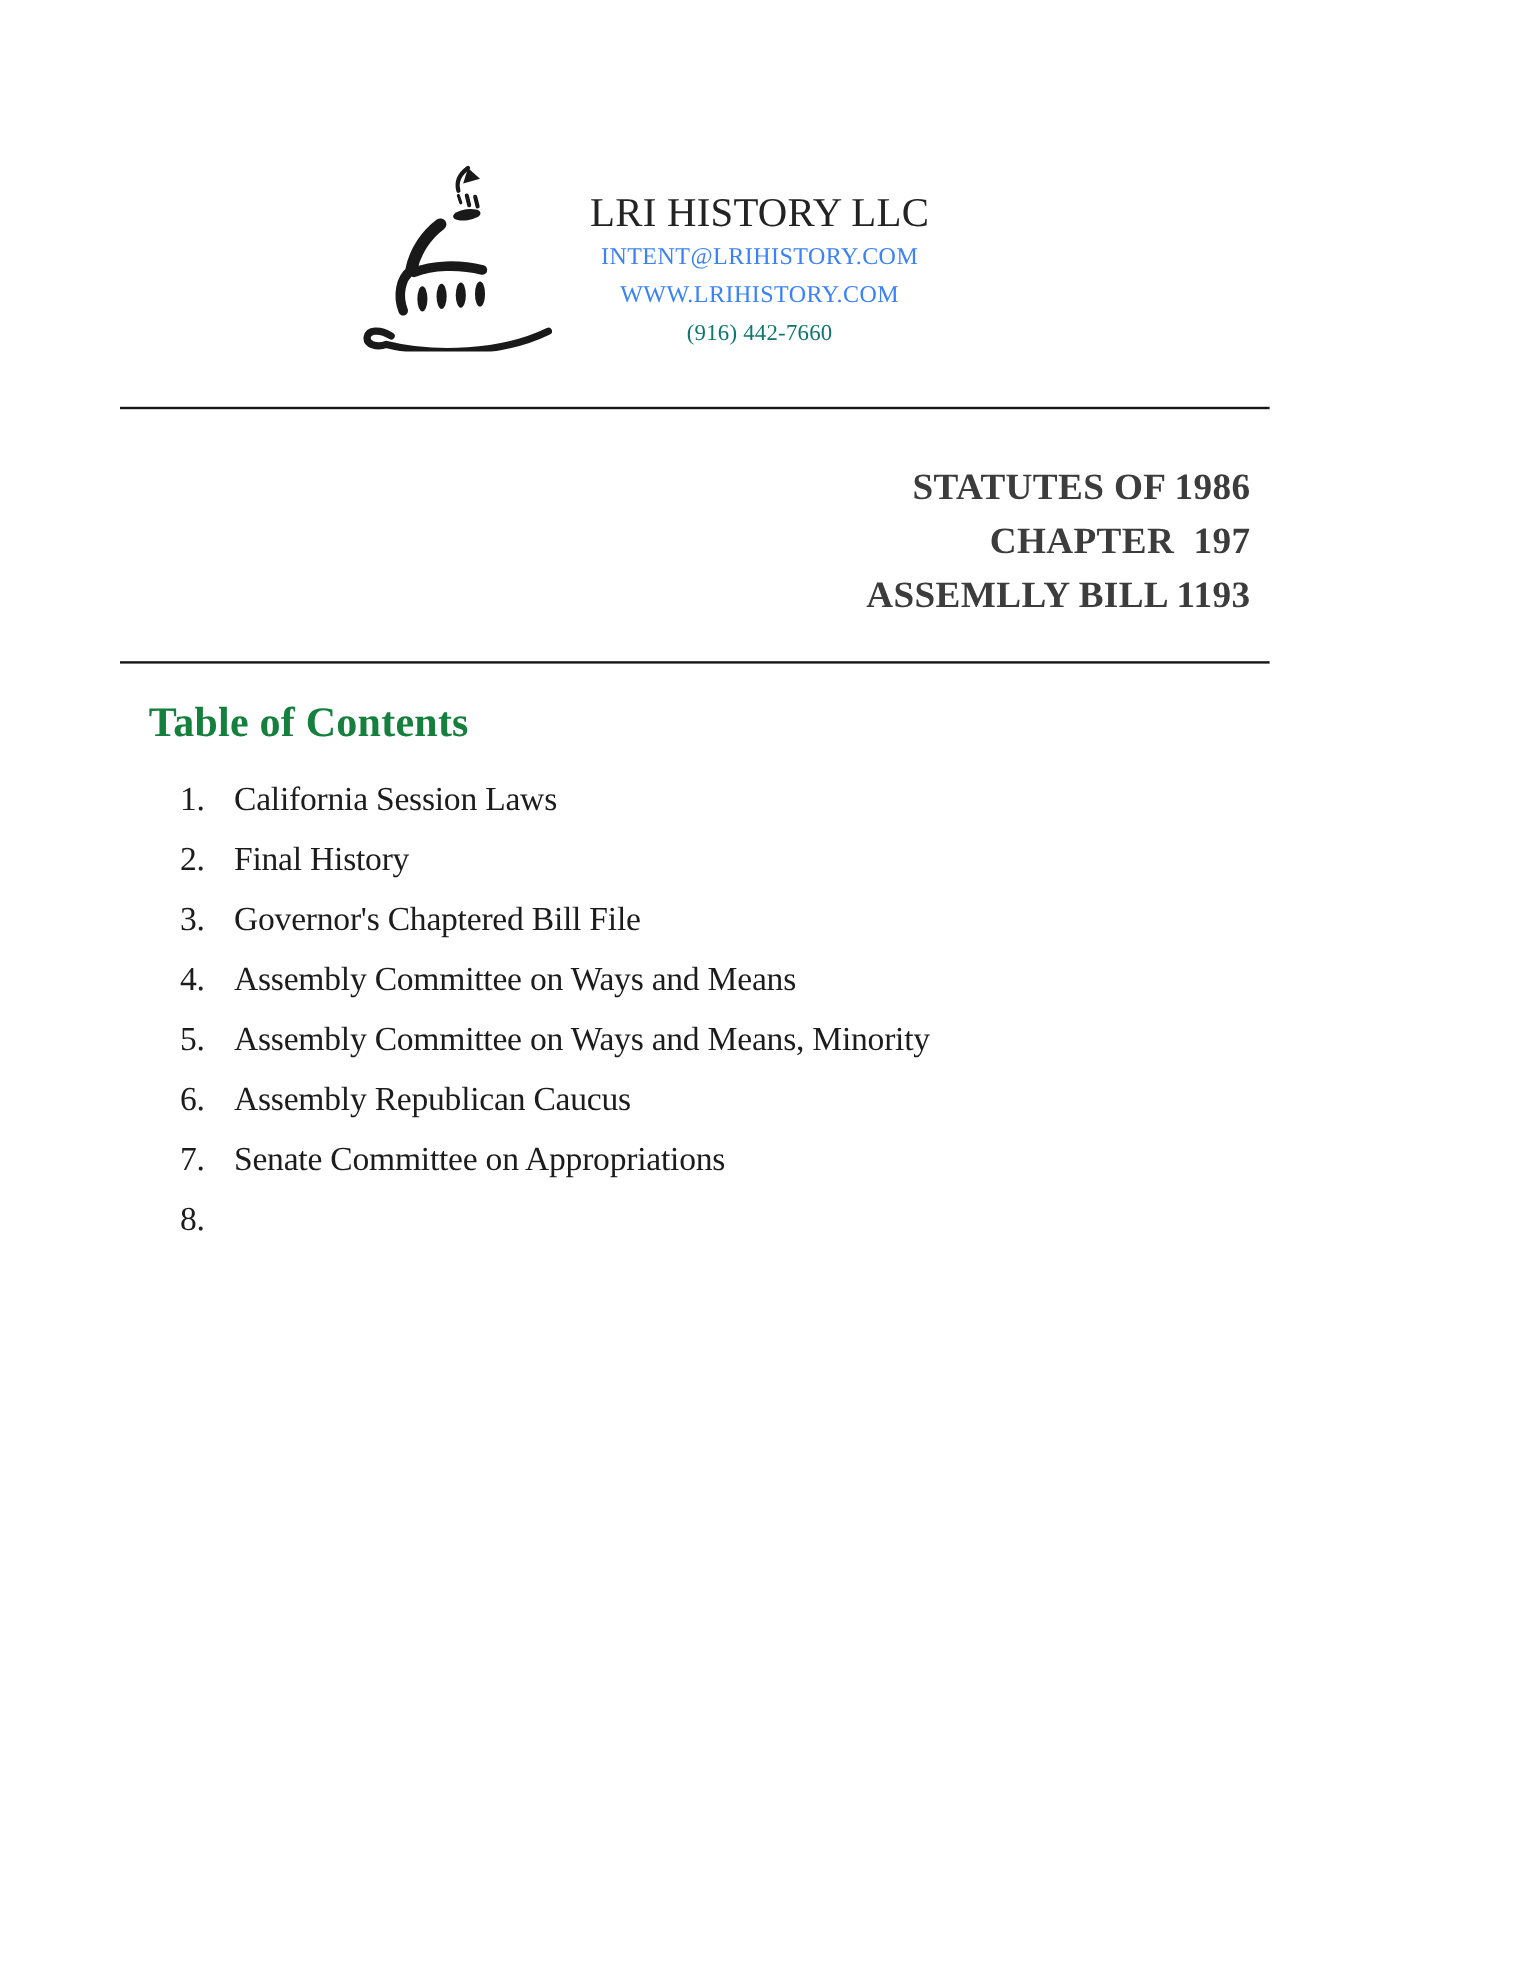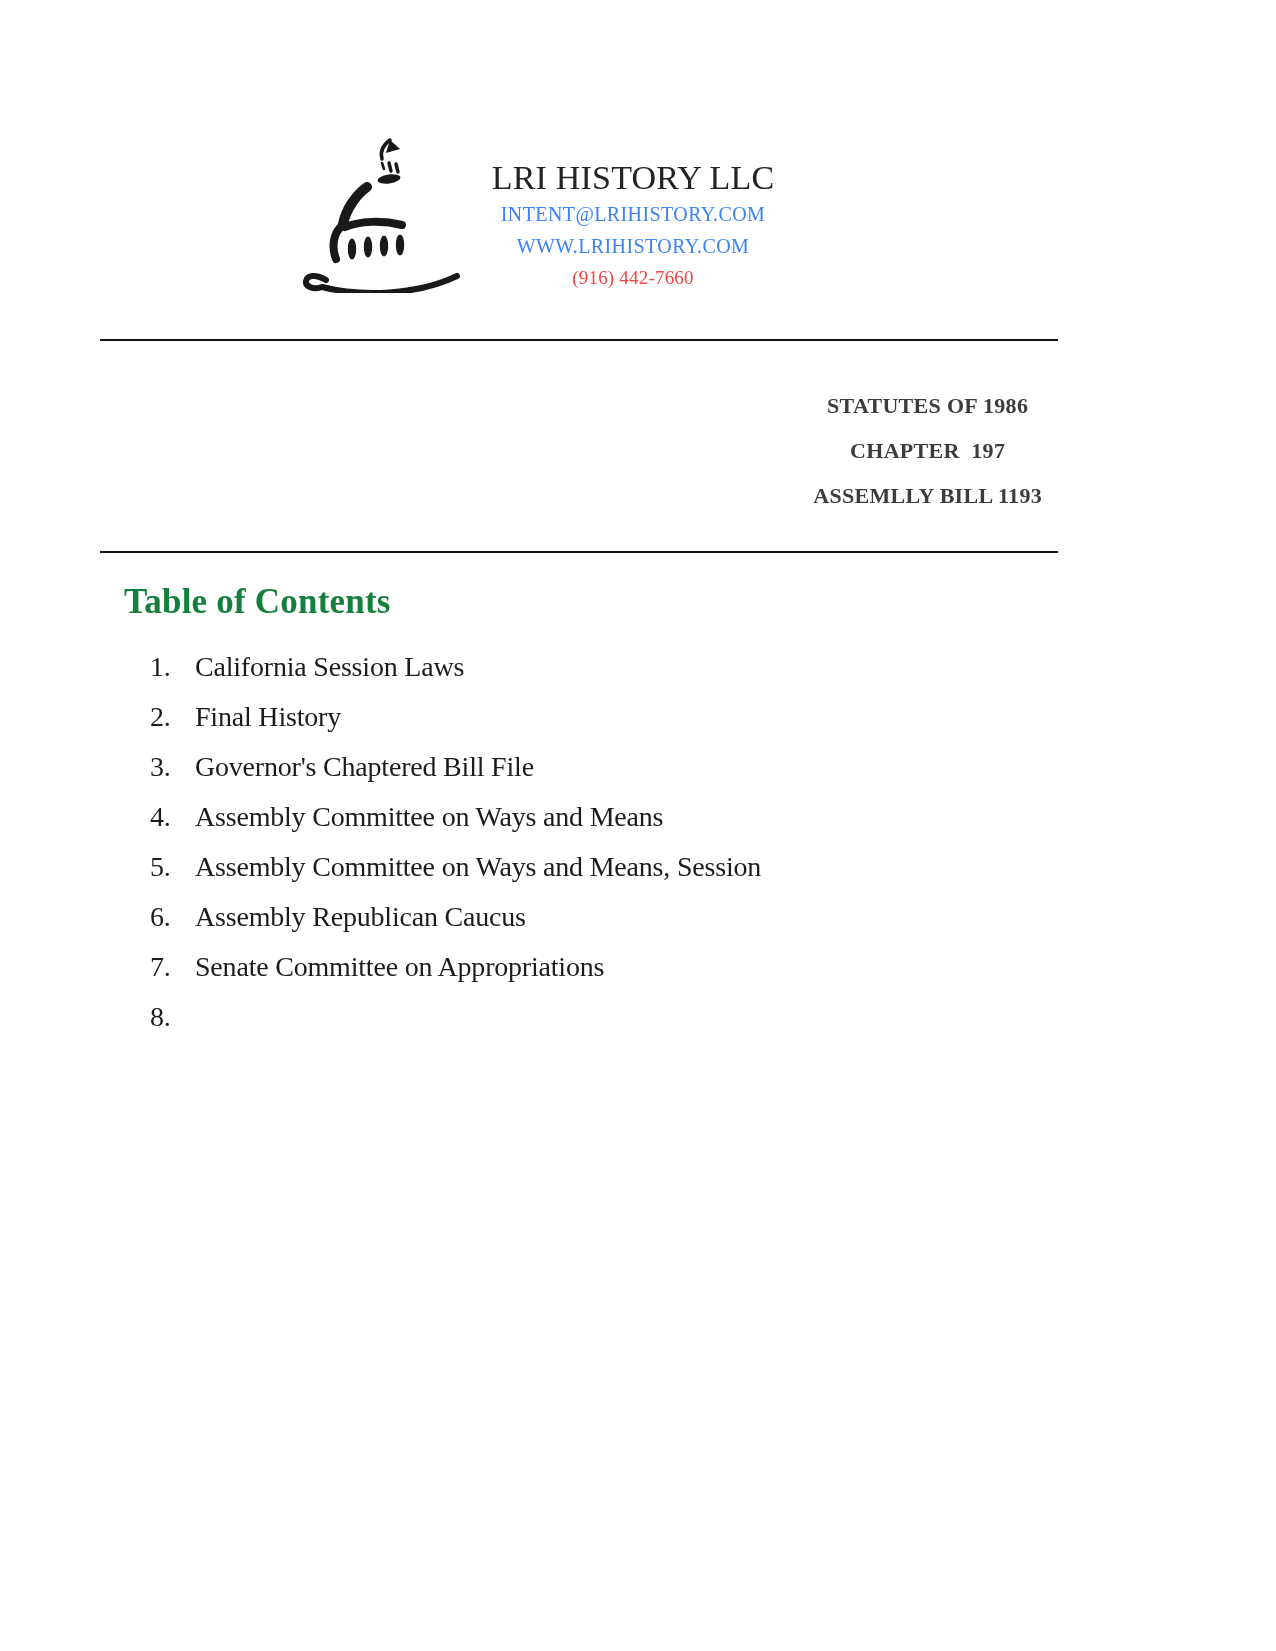--- a/index.html
+++ b/index.html
@@ -42,43 +42,43 @@
   .org-contact {
     font-size: 20px;
     line-height: 32px;
     color: #3b82f6;
     letter-spacing: 0.4px;
     white-space: pre;
   }
   .org-phone {
     font-size: 19px;
     line-height: 32px;
-    color: #ef4444;
+    color: #0f766e;
     white-space: pre;
   }
 
   
   .rule {
     position: absolute;
     left: 100px;
     width: 958px;
     height: 0;
     border-top: 2px solid #161616;
   }
   .rule-top { top: 339px; }
   .rule-mid { top: 551px; }
 
   
   .title-block {
     position: absolute;
     right: 234px;
     top: 383px;
-    text-align: center;
+    text-align: right;
     font-weight: bold;
-    font-size: 22px;
+    font-size: 31px;
     line-height: 45px;
     color: #3c3c3c;
     letter-spacing: 0.3px;
   }
   .title-line { white-space: pre; }
 
   
   .toc-heading {
     position: absolute;
     left: 124px;
@@ -177,21 +177,21 @@
     <li class="toc-item">
       <span class="toc-num">3.</span>
       <span class="toc-label">Governor's Chaptered Bill File</span>
     </li>
     <li class="toc-item">
       <span class="toc-num">4.</span>
       <span class="toc-label">Assembly Committee on Ways and Means</span>
     </li>
     <li class="toc-item">
       <span class="toc-num">5.</span>
-      <span class="toc-label">Assembly Committee on Ways and Means, Session</span>
+      <span class="toc-label">Assembly Committee on Ways and Means, Minority</span>
     </li>
     <li class="toc-item">
       <span class="toc-num">6.</span>
       <span class="toc-label">Assembly Republican Caucus</span>
     </li>
     <li class="toc-item">
       <span class="toc-num">7.</span>
       <span class="toc-label">Senate Committee on Appropriations</span>
     </li>
     <li class="toc-item">

